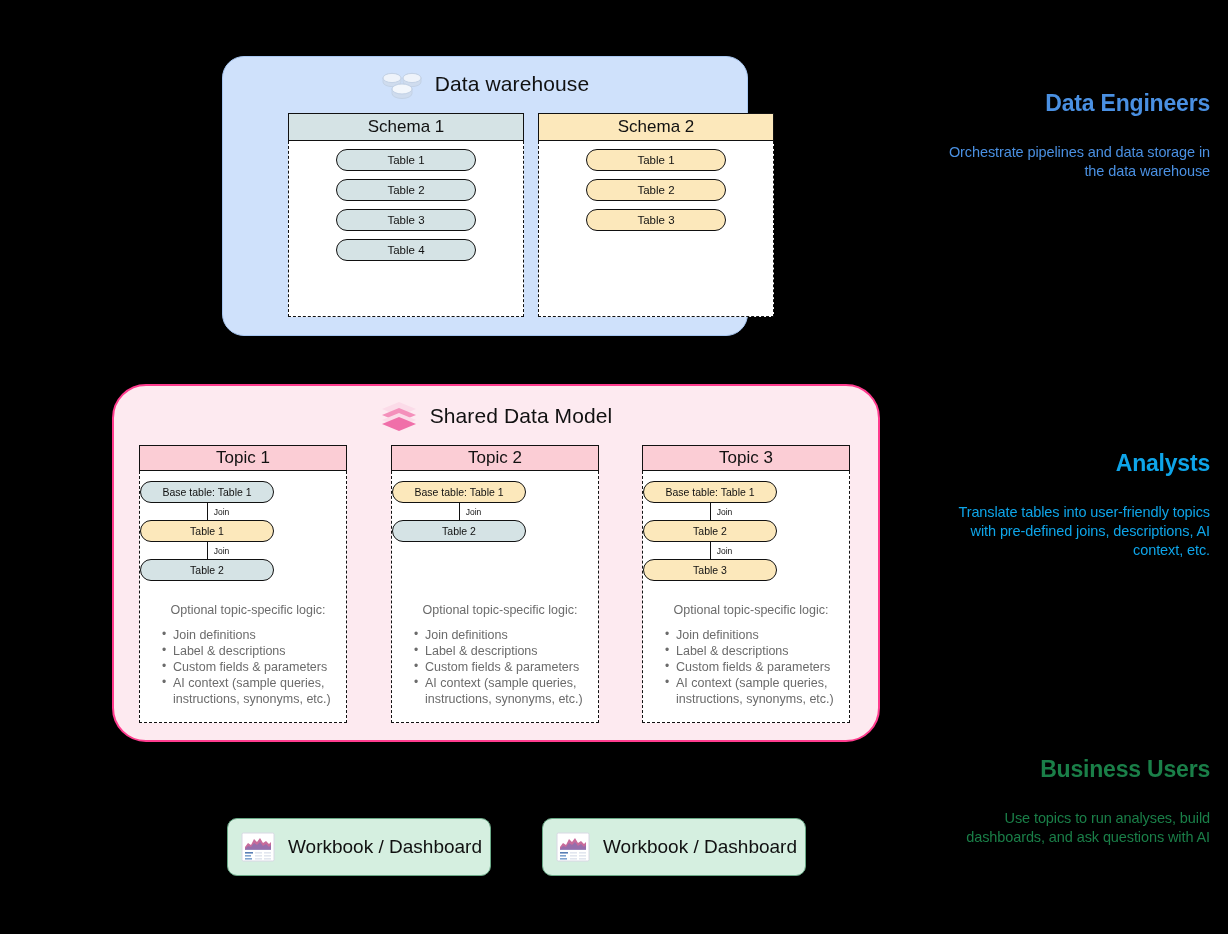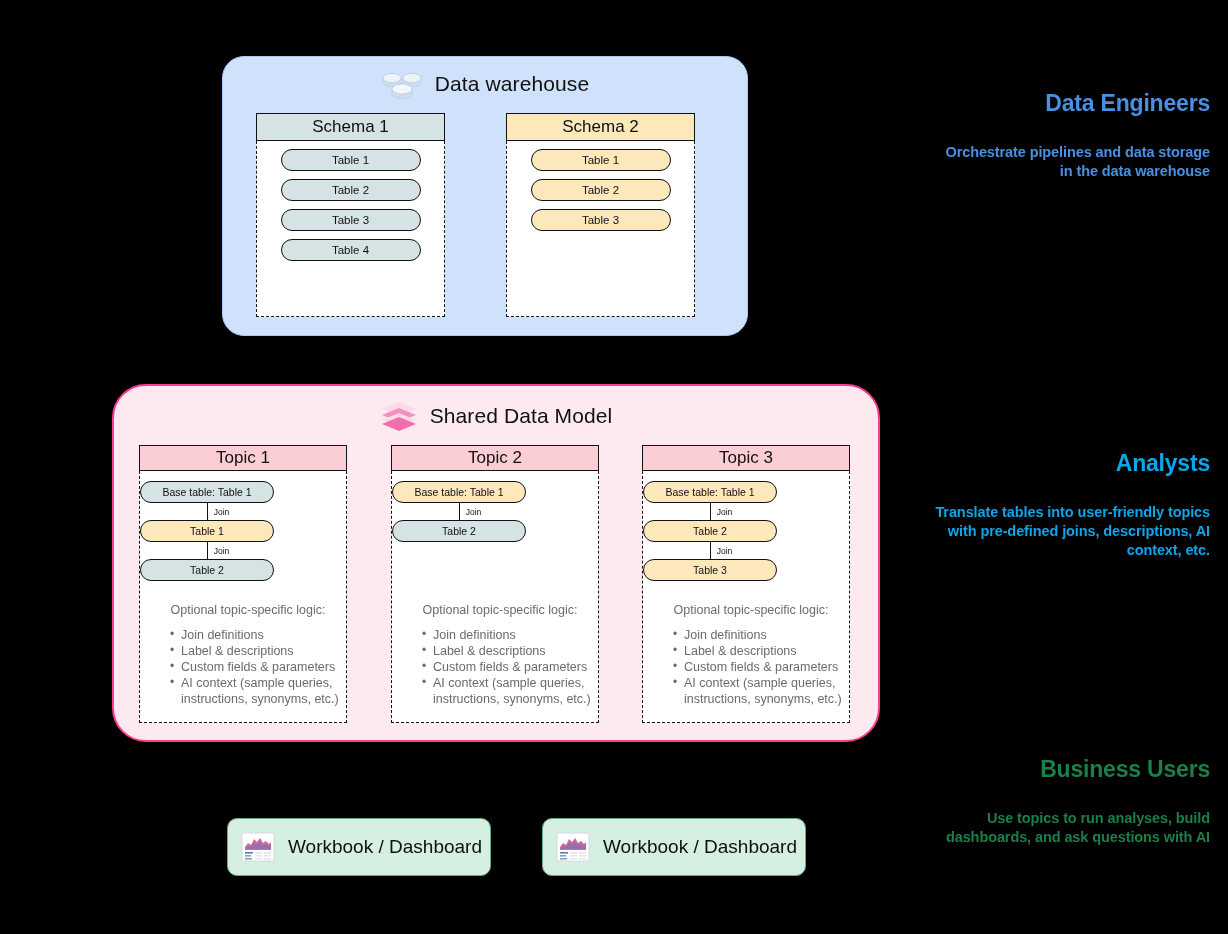--- a/index.html
+++ b/index.html
@@ -44,23 +44,24 @@
   }
 
   
   .db-icon { width: 42px; height: 34px; display:block; }
   .layers-icon { width: 38px; height: 32px; display:block; }
 
   
   .schema-box {
     position: absolute;
     top: 56px;
-    width: 189px;
+    width: 236px;
     height: 204px;
     box-sizing: border-box;
+    margin-left: 32px;
   }
   #schema-box-1 { left: 33px; }
   #schema-box-2 { left: 283px; }
   .schema-header {
     height: 28px;
     border: 1px solid #111;
     box-sizing: border-box;
     display: flex;
     align-items: center;
     justify-content: center;
@@ -187,21 +188,21 @@
   }
 
   .logic-title {
     margin-top: 12px;
     text-align: center;
     font-size: 12.5px;
     color: #6b6b6b;
     padding-left: 10px;
   }
   .logic-list {
-    margin: 10px 0 0 12px;
+    margin: 10px 0 0 4px;
     padding-left: 18px;
     list-style: none;
   }
   .logic-list li {
     font-size: 12.5px;
     color: #6b6b6b;
     line-height: 16px;
     margin-bottom: 0px;
     position: relative;
     padding-left: 11px;
@@ -249,21 +250,21 @@
   #persona-1 { top: 450px; }
   #persona-2 { top: 756px; }
   .persona-title {
     font-size: 23px;
     font-weight: bold;
     letter-spacing: -0.2px;
     margin-bottom: 26px;
   }
   .persona-desc {
     font-size: 14.5px;
-    font-weight: bold;
+    font-weight: normal;
     line-height: 19px;
     letter-spacing: -0.1px;
   }
   .blue   { color: #4a90e2; }
   .pink   { color: #0ea5e9; }
   .green  { color: #1a7f48; }
 </style>
 </head>
 <body>
 

